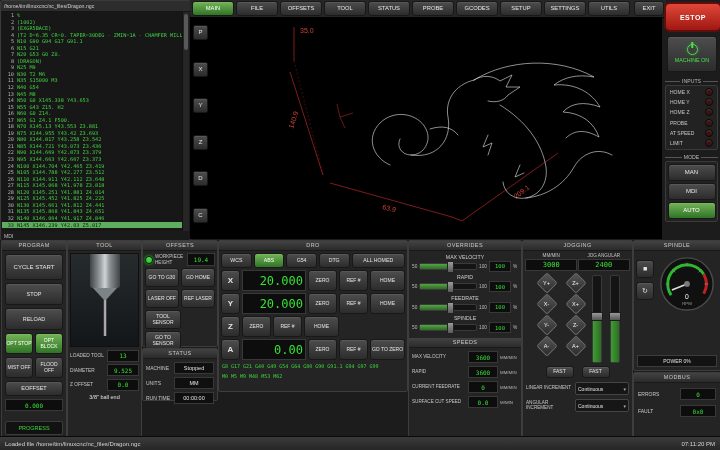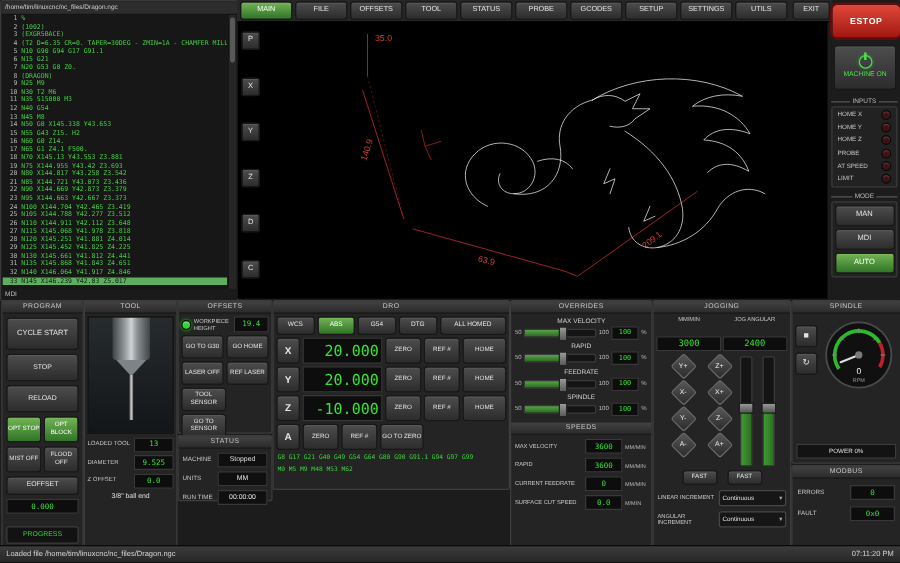--- a/index.html
+++ b/index.html
@@ -115,21 +115,21 @@
   .ov-unit{font-size:4.8px;color:#bbb;width:5px;}
   .speeds-head{margin-top:5px;}
   .sp-row{display:flex;align-items:center;gap:2px;margin:3px 3px 0;}
   .sp-row .lbl{flex:1;font-size:4.6px;line-height:1.05;}
   .sp-row .valbox{width:24px;height:10px;font-size:6px;justify-content:center;}
   .sp-unit{width:18px;font-size:4.4px;color:#b5b5b5;}
 
   
   .jogging{left:522px;top:240px;width:109px;height:196px;}
   .jg-top{display:flex;justify-content:space-around;margin:2px 2px 0;}
-  .jg-disp{display:flex;flex-direction:column;align-items:center;gap:11px;}
+  .jg-disp{display:flex;flex-direction:column;align-items:center;gap:1px;}
   .jg-disp .lbl{font-size:4.6px;}
   .jg-disp .valbox{width:46px;height:10px;font-size:7px;justify-content:center;}
   .jg-main{display:flex;margin:3px 2px 0;gap:5px;justify-content:center;}
   .jg-pad{display:grid;grid-template-columns:22px 22px;gap:3px 7px;align-content:start;}
   .jog-btn{position:relative;width:22px;height:18px;display:flex;align-items:center;justify-content:center;cursor:pointer;}
   .jog-btn::before{content:"";position:absolute;left:50%;top:50%;width:13px;height:13px;transform:translate(-50%,-50%) rotate(45deg);background:linear-gradient(135deg,#585858,#2b2b2b);border:1px solid #6a6a6a;border-radius:2px;}
   .jog-btn span{position:relative;font-size:5.5px;color:#f0f0f0;z-index:1;}
   .jg-sliders{display:flex;gap:8px;padding-top:1px;}
   .vslider{width:8px;height:86px;background:#141414;border:1px solid #3a3a3a;border-radius:2px;position:relative;}
   .vfill{position:absolute;left:0;right:0;bottom:0;height:52%;background:linear-gradient(90deg,#3f9c33,#2c6e22);}
@@ -513,27 +513,27 @@
     </div>
     <div class="axis-row">
       <div class="btn axis-letter">Y</div>
       <div class="valbox axis-val">20.000</div>
       <div class="btn axis-btn">ZERO</div>
       <div class="btn axis-btn">REF #</div>
       <div class="btn axis-btn wide">HOME</div>
     </div>
     <div class="axis-row">
       <div class="btn axis-letter">Z</div>
-      <div class="valbox axis-val">-10.000</div>
       <div class="btn axis-btn">ZERO</div>
       <div class="btn axis-btn">REF #</div>
       <div class="btn axis-btn wide">HOME</div>
     </div>
     <div class="axis-row">
       <div class="btn axis-letter">A</div>
+      <div class="valbox axis-val">0.00</div>
       <div class="btn axis-btn">ZERO</div>
       <div class="btn axis-btn">REF #</div>
       <div class="btn axis-btn wide">GO TO ZERO</div>
     </div>
     <div class="dro-codes">G8 G17 G21 G40 G49 G54 G64 G80 G90 G91.1 G94 G97 G99</div>
     <div class="dro-codes">M0 M5 M9 M48 M53 M62</div>
   </div>
 
   <div class="panel overrides">
     <div class="phead">OVERRIDES</div>

